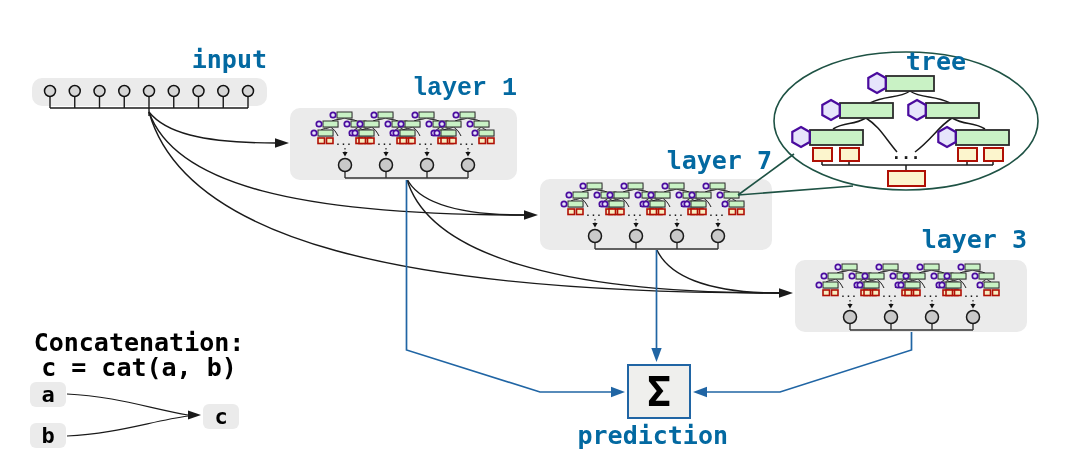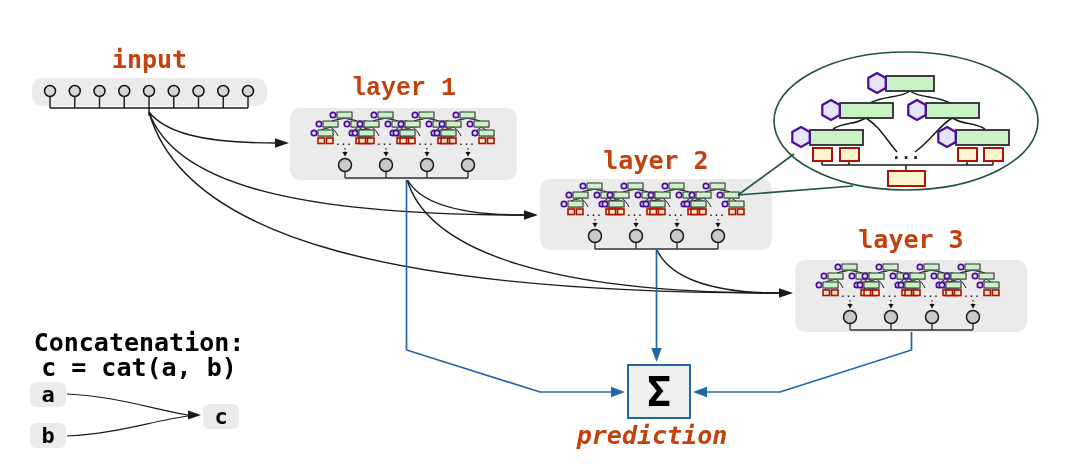--- a/index.html
+++ b/index.html
@@ -2,22 +2,22 @@
 <html style="--accent: #2065a4; --bubble-green: #1e5244; --sigma-bg: #efefed;"><head>
 <meta charset="utf-8">
 <style>
   html,body { margin:0; padding:0; background:#fff; }
   .canvas {
     position:relative; width:1082px; height:464px; background:#ffffff;
     font-family:"DejaVu Sans Mono","Liberation Mono",monospace; overflow:hidden;
   }
   .overlay-svg { position:absolute; left:0; top:0; z-index:1; }
   .biglabel {
-    position:absolute; z-index:4; font-weight:bold; font-size:25px; color:#c2410c;
-    text-align:center; white-space:nowrap; line-height:1.05;
+    position:absolute; z-index:4; font-weight:bold; font-size:25px; color:#0369a1;
+    text-align:right; white-space:nowrap; line-height:1.05;
   }
   .graybox { position:absolute; z-index:2; background:#ebebeb; border-radius:10px; }
   .part-svg { position:absolute; z-index:3; overflow:visible; }
   .bubble-svg { position:absolute; z-index:5; overflow:visible; }
   .edge { stroke:#1a1a1a; stroke-width:1.4; fill:none; }
   .bluewire { stroke:var(--accent); stroke-width:1.7; fill:none; }
   .bluehead { fill:var(--accent); stroke:none; }
   .blackhead { fill:#1a1a1a; stroke:none; }
   .tailline { stroke:var(--bubble-green); stroke-width:1.6; fill:none; }
   .sigma-box {
@@ -235,21 +235,21 @@
       <line x1="137" y1="40" x2="137" y2="44" stroke="#111" stroke-width="1.1" stroke-dasharray="1.6,1.8"></line>
       <polygon points="137,48.5 134.4,44 139.6,44" fill="#111"></polygon>
       <line x1="137" y1="63.5" x2="137" y2="70" stroke="#333" stroke-width="1.4"></line>
       <circle cx="137" cy="57" r="6.5" fill="#c9c9c9" stroke="#1a1a1a" stroke-width="1.5"></circle>
       <line x1="178" y1="40" x2="178" y2="44" stroke="#111" stroke-width="1.1" stroke-dasharray="1.6,1.8"></line>
       <polygon points="178,48.5 175.4,44 180.6,44" fill="#111"></polygon>
       <line x1="178" y1="63.5" x2="178" y2="70" stroke="#333" stroke-width="1.4"></line>
       <circle cx="178" cy="57" r="6.5" fill="#c9c9c9" stroke="#1a1a1a" stroke-width="1.5"></circle>
     </svg>
 
-  <div class="biglabel" style="left:540px; top:148px; width:232px;">layer 2</div>
+  <div class="biglabel" style="left:540px; top:148px; width:232px;">layer 7</div>
   <div class="graybox" style="left:540px; top:179px; width:232px; height:71px;"></div>
   <svg class="part-svg layer-svg" style="left:540px; top:179px;" width="230" height="78" viewBox="0 0 230 78">
       <g>
         <path d="M54.5,10 C 50,12 46,11 42,13" stroke="#1a1a1a" stroke-width="1" fill="none"></path>
         <path d="M54.5,10 C 59,12 63,11 67,13" stroke="#1a1a1a" stroke-width="1" fill="none"></path>
         <path d="M40.5,19 C 37,21 34,20 31,22" stroke="#1a1a1a" stroke-width="1" fill="none"></path>
         <path d="M40.5,19 C 44,21 46,24 48,28" stroke="#1a1a1a" stroke-width="1" fill="none"></path>
         <path d="M68.5,19 C 70,20.5 71.5,21 73,22" stroke="#1a1a1a" stroke-width="1" fill="none"></path>
         <path d="M68.5,19 C 65,21 62,24 59,28" stroke="#1a1a1a" stroke-width="1" fill="none"></path>
         <rect x="28.6" y="23.1" width="15" height="6" fill="#8a8a8a" opacity="0.55"></rect>
@@ -538,25 +538,26 @@
         <rect x="956" y="130" width="53" height="15" fill="#c9f2c5" stroke="#2b2b2b" stroke-width="1.8"></rect>
         <polygon points="947,127 955.7,132 955.7,142 947,147 938.3,142 938.3,132" fill="#e6e4fb" stroke="#4a0b9e" stroke-width="2.2"></polygon>
         <rect x="813" y="148" width="19" height="13" fill="#fcf5cd" stroke="#b01005" stroke-width="2"></rect>
         <rect x="840" y="148" width="19" height="13" fill="#fcf5cd" stroke="#b01005" stroke-width="2"></rect>
         <rect x="958" y="148" width="19" height="13" fill="#fcf5cd" stroke="#b01005" stroke-width="2"></rect>
         <rect x="984" y="148" width="19" height="13" fill="#fcf5cd" stroke="#b01005" stroke-width="2"></rect>
         <rect x="888" y="171" width="37" height="15" fill="#fcf5cd" stroke="#b01005" stroke-width="2"></rect>
       </g>
     <text x="906" y="159" text-anchor="middle" font-size="16" font-weight="bold" fill="#1a1a1a">...</text>
   </svg>
+  <div class="biglabel" style="left:846px; top:49px; width:120px; z-index:6;">tree</div>
 
   <div class="sigma-box">
     <span>Σ</span>
   </div>
-  <div class="biglabel" style="left:552px; top:423px; width:200px;font-style:italic;">prediction</div>
+  <div class="biglabel" style="left:528px; top:423px; width:200px;">prediction</div>
 
   <div class="legend-title" style="left:18px; top:353px; width:242px;">c = cat(a, b)</div>
   <div class="legend-title" style="left:18px; top:328px; width:242px;">Concatenation:</div>
   <div class="abox" style="left:30px; top:382px;">a</div>
   <div class="abox" style="left:30px; top:423px;">b</div>
   <div class="abox" style="left:203px; top:404px;">c</div>
 
 </div>
 
 </body></html>

